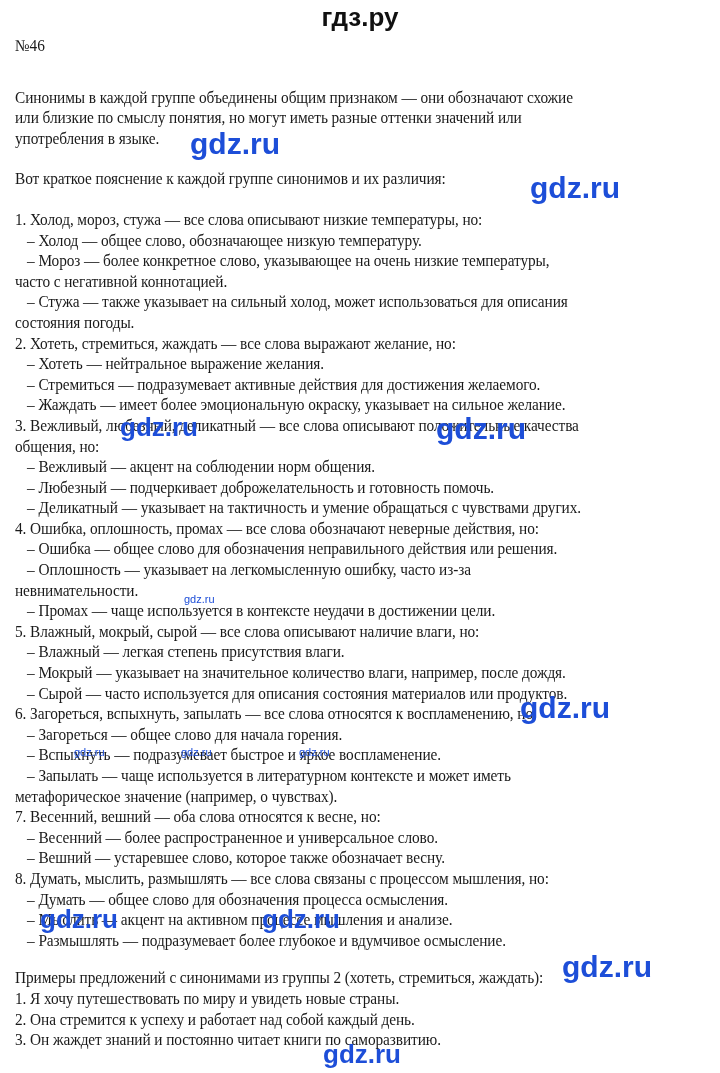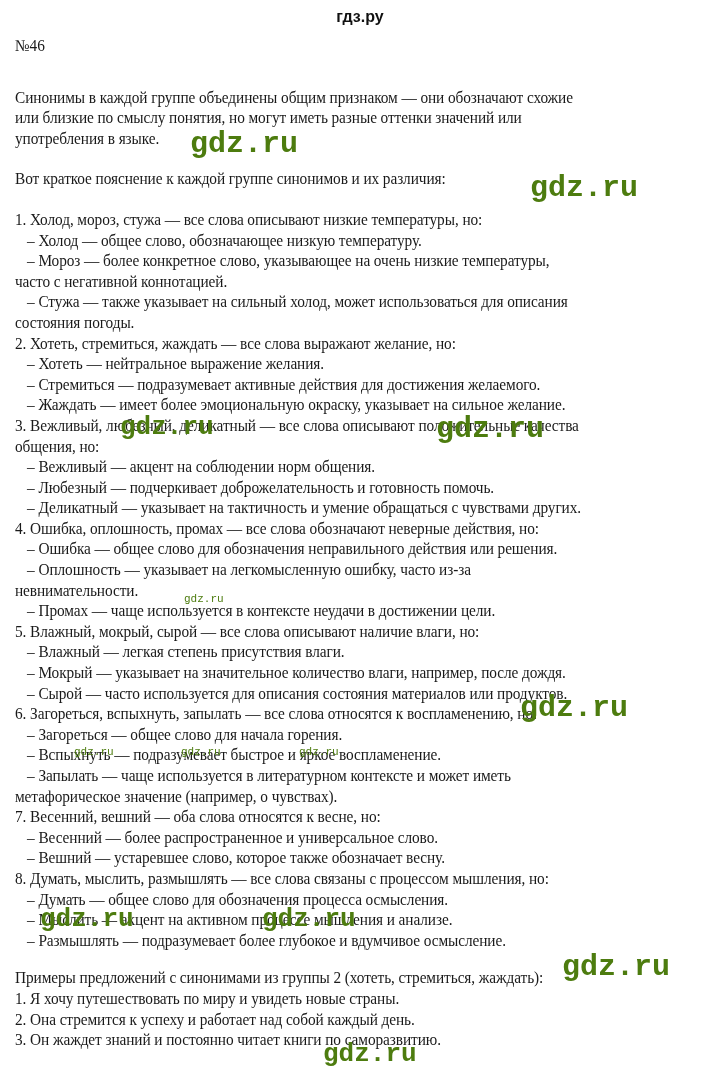--- a/index.html
+++ b/index.html
@@ -1,33 +1,33 @@
 <!DOCTYPE html>
 <html><head>
   <meta charset="utf-8">
   <style>
     html, body { margin: 0; padding: 0; background: #ffffff; }
     body { width: 720px; height: 1073px; position: relative; overflow: hidden; color: #1a1a1a; }
     .header-title {
       position: absolute; left: 0; top: 0; width: 720px; text-align: center;
-      font-family: "Liberation Sans", sans-serif; font-weight: bold; font-size: 16px;
+      font-family: "Liberation Sans", sans-serif; font-weight: bold; font-size: 26px;
       line-height: 34px; color: #111;
     }
     .doc {
       position: absolute; left: 15px; top: 36px; width: 700px;
       font-family: "Liberation Serif", serif; font-size: 16.5px; line-height: 20.6px;
       letter-spacing: -0.1px; transform: scaleX(0.93); transform-origin: left top;
     }
     .line { white-space: nowrap; }
     .indent { padding-left: 13px; }
     .task-number { margin-bottom: 31px; }
     .para-gap { height: 20px; }
     .wm {
-      position: absolute; font-family: Liberation Mono, monospace; font-weight: bold;
-      color: #4d7c0f; white-space: nowrap;
+      position: absolute; font-family: Liberation Sans, sans-serif; font-weight: bold;
+      color: #1d4ed8; white-space: nowrap;
     }
     .wm-big { font-size: 30px; line-height: 32px; }
     .wm-mid { font-size: 26px; line-height: 28px; }
     .wm-small { font-size: 11px; font-weight: normal; line-height: 12px; }
   </style>
 </head>
 <body>
 
 <div class="header-title">гдз.ру</div>
 

